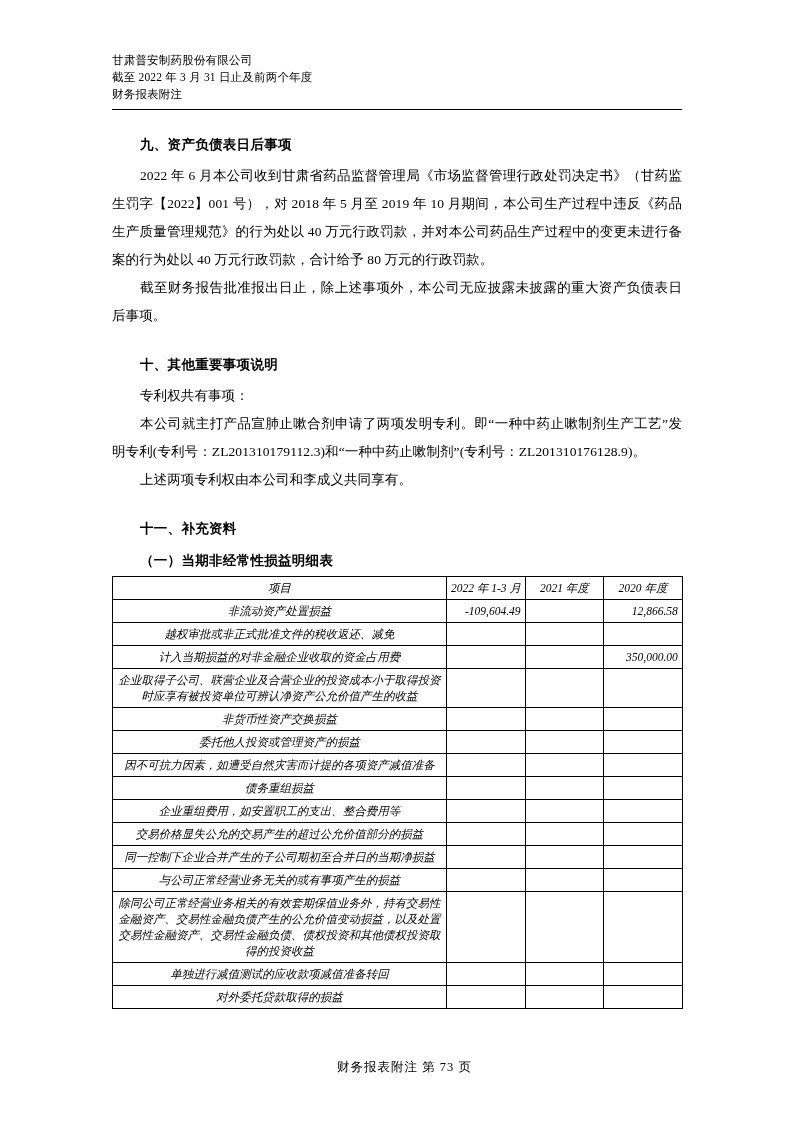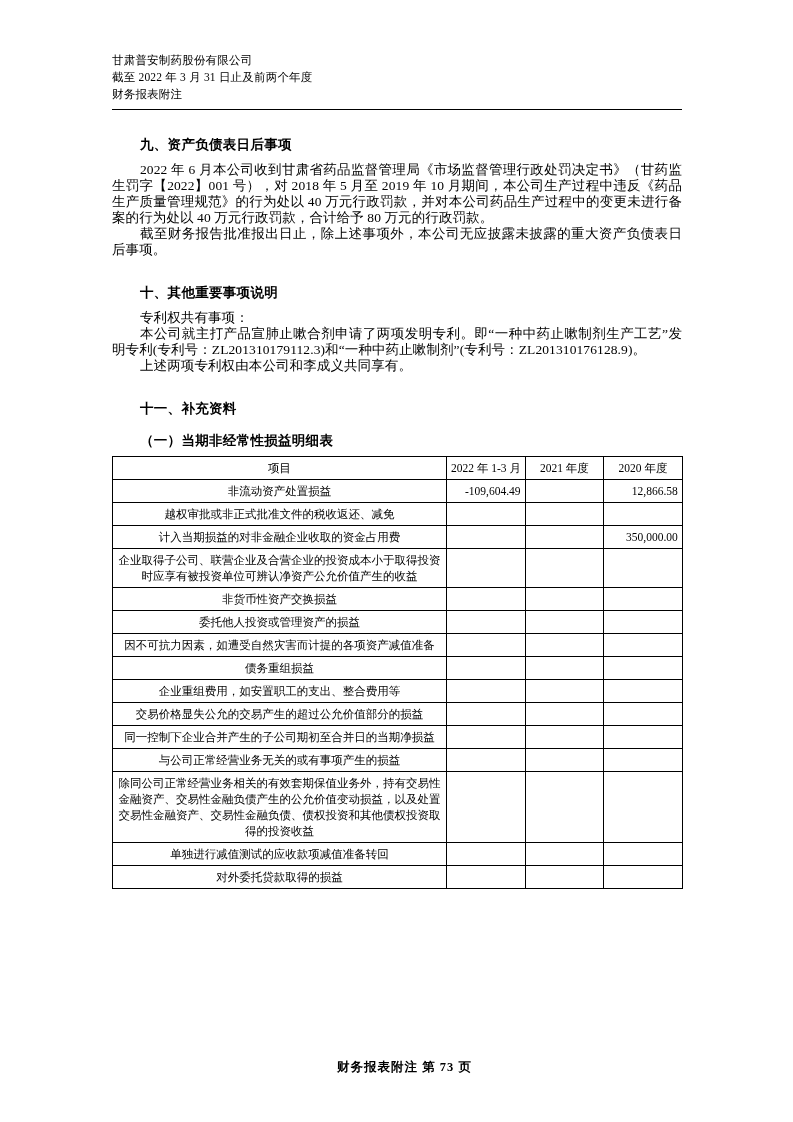--- a/index.html
+++ b/index.html
@@ -39,39 +39,40 @@
   .sec-title {
     font-weight: bold;
     font-size: 13.5px;
     margin-top: 26px;
     margin-bottom: 8px;
     text-indent: 28px;
     letter-spacing: 0.3px;
   }
   .para {
     font-size: 13.5px;
-    line-height: 16px;
+    line-height: 28px;
     text-indent: 28px;
     text-align: justify;
     letter-spacing: 0.1px;
     margin: 0;
   }
   .sub-title {
     font-weight: bold;
     font-size: 13.5px;
     margin-top: 14px;
     margin-bottom: 6px;
     text-indent: 28px;
     letter-spacing: 0.3px;
   }
   table.fin {
     border-collapse: collapse;
     width: 570px;
     margin-top: 1px;
     table-layout: fixed;
+    font-style: italic;
   }
   table.fin td, table.fin th {
     border: 1px solid #000000;
     font-size: 11.5px;
     line-height: 16px;
     padding: 3px 4px;
     vertical-align: middle;
     font-weight: normal;
   }
   table.fin th {
@@ -87,21 +88,21 @@
   }
   .col-item { width: 334px; }
   .col-v { width: 78.6px; }
   .footer {
     position: absolute;
     left: 16px;
     right: 0;
     bottom: 46px;
     text-align: center;
     font-size: 12.5px;
-    font-weight: bold;
+    font-weight: normal;
     letter-spacing: 1px;
   }
   .nowrap { white-space: nowrap; }
 </style>
 </head>
 <body>
 
 <div class="page">
   <div class="content">
 

